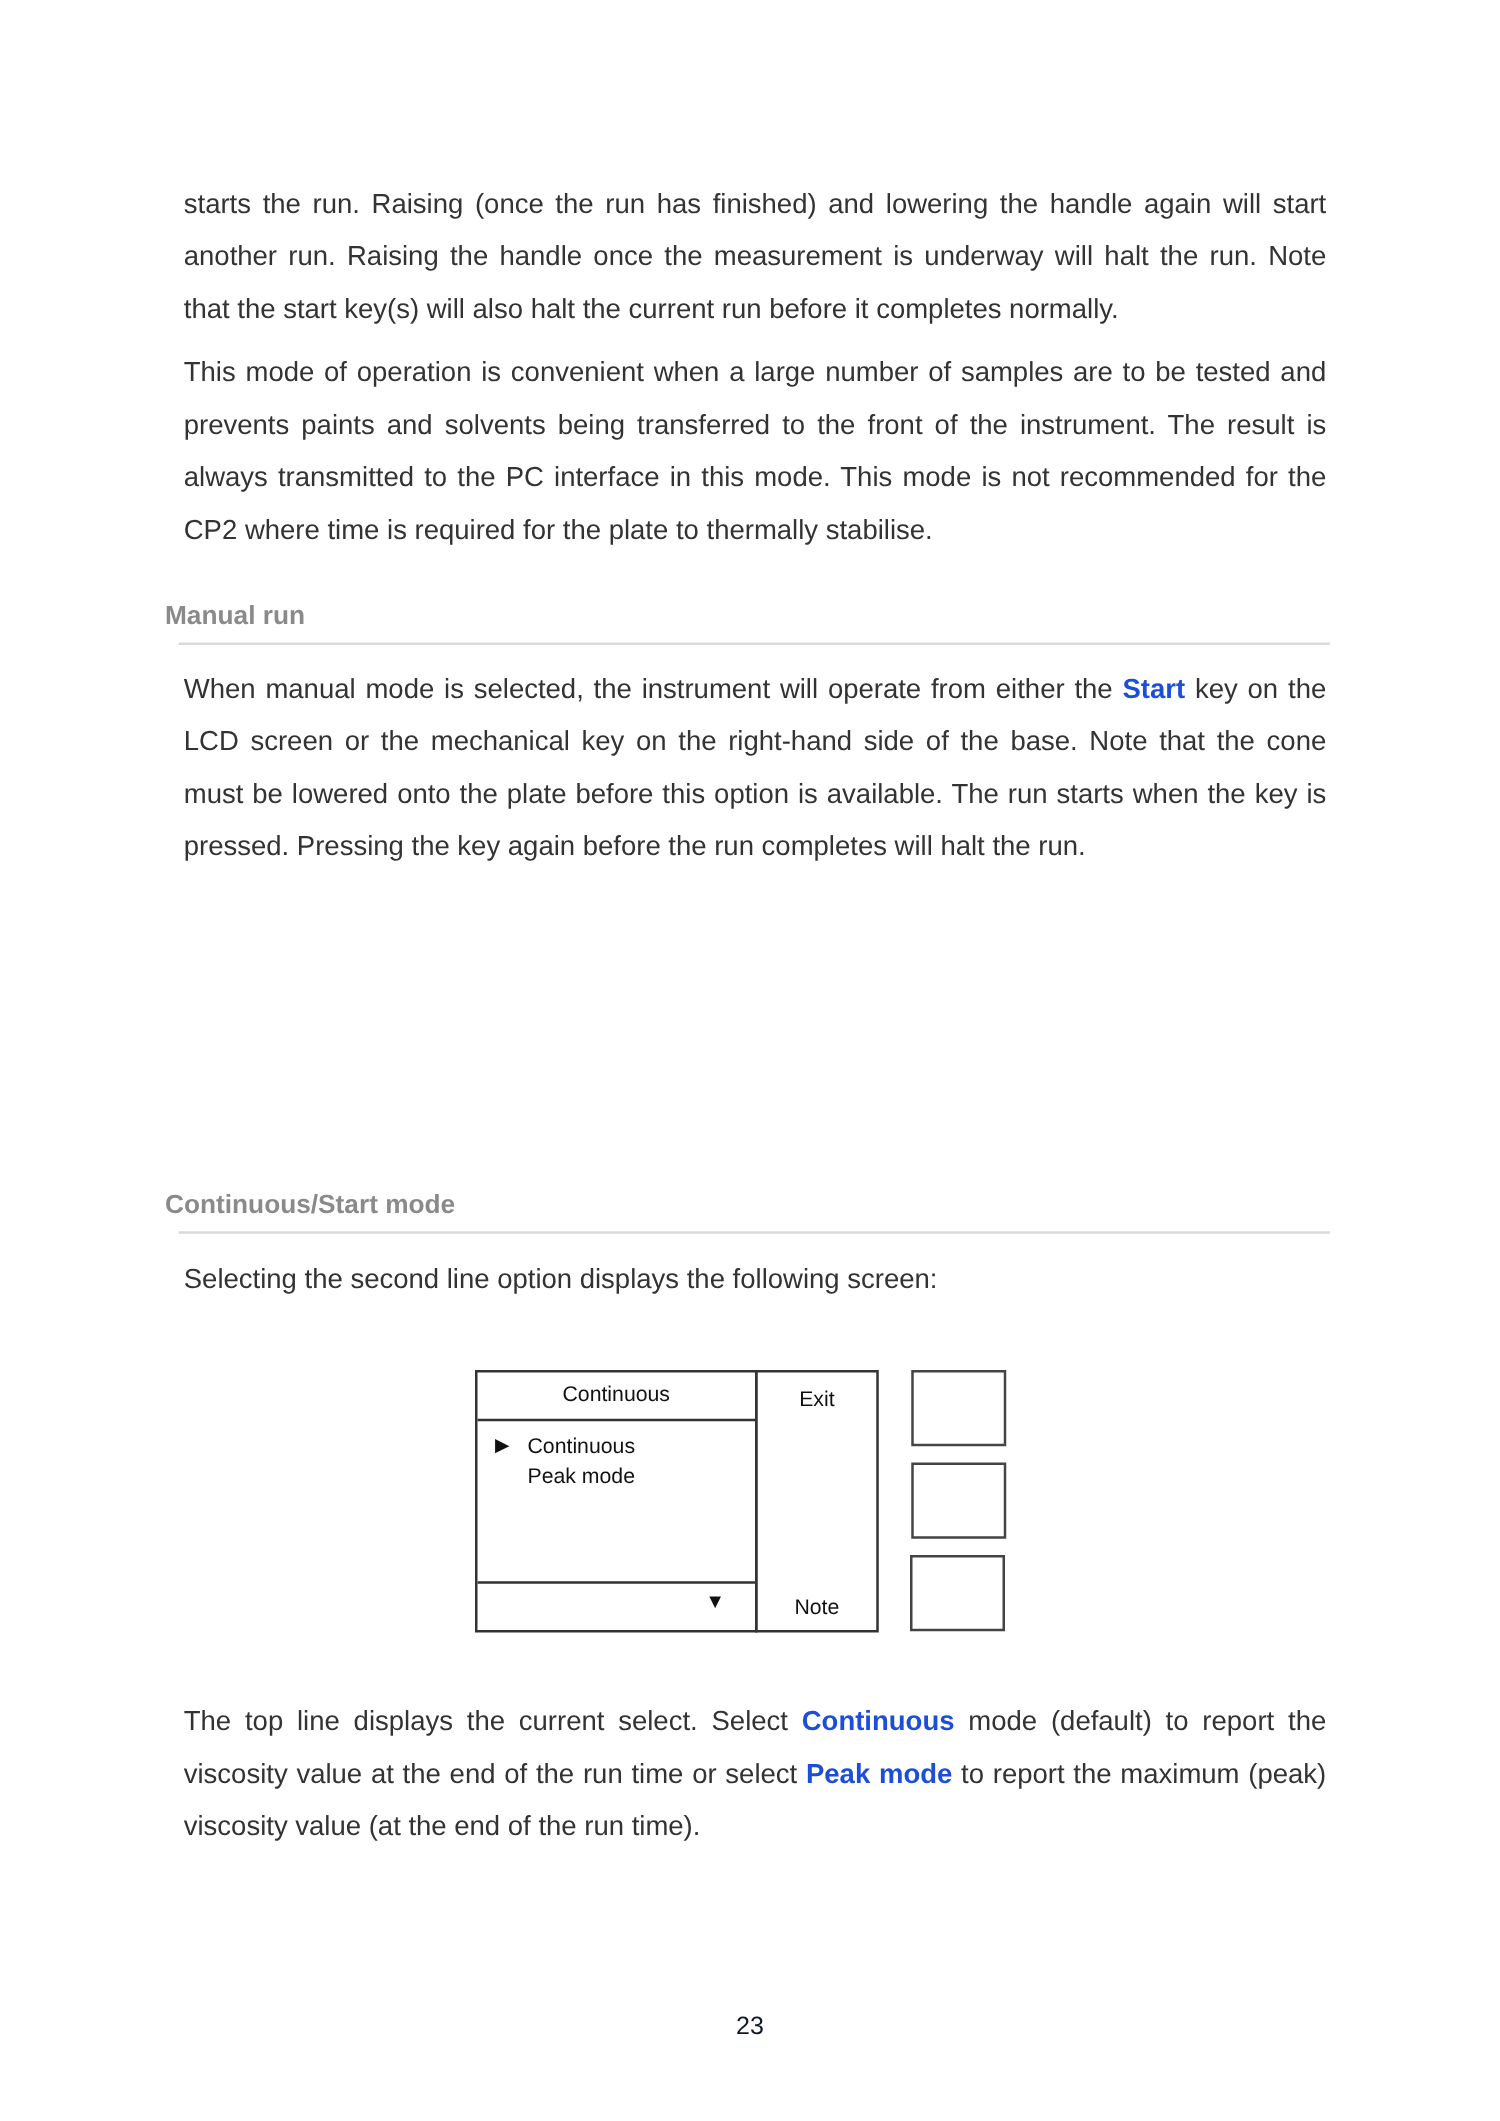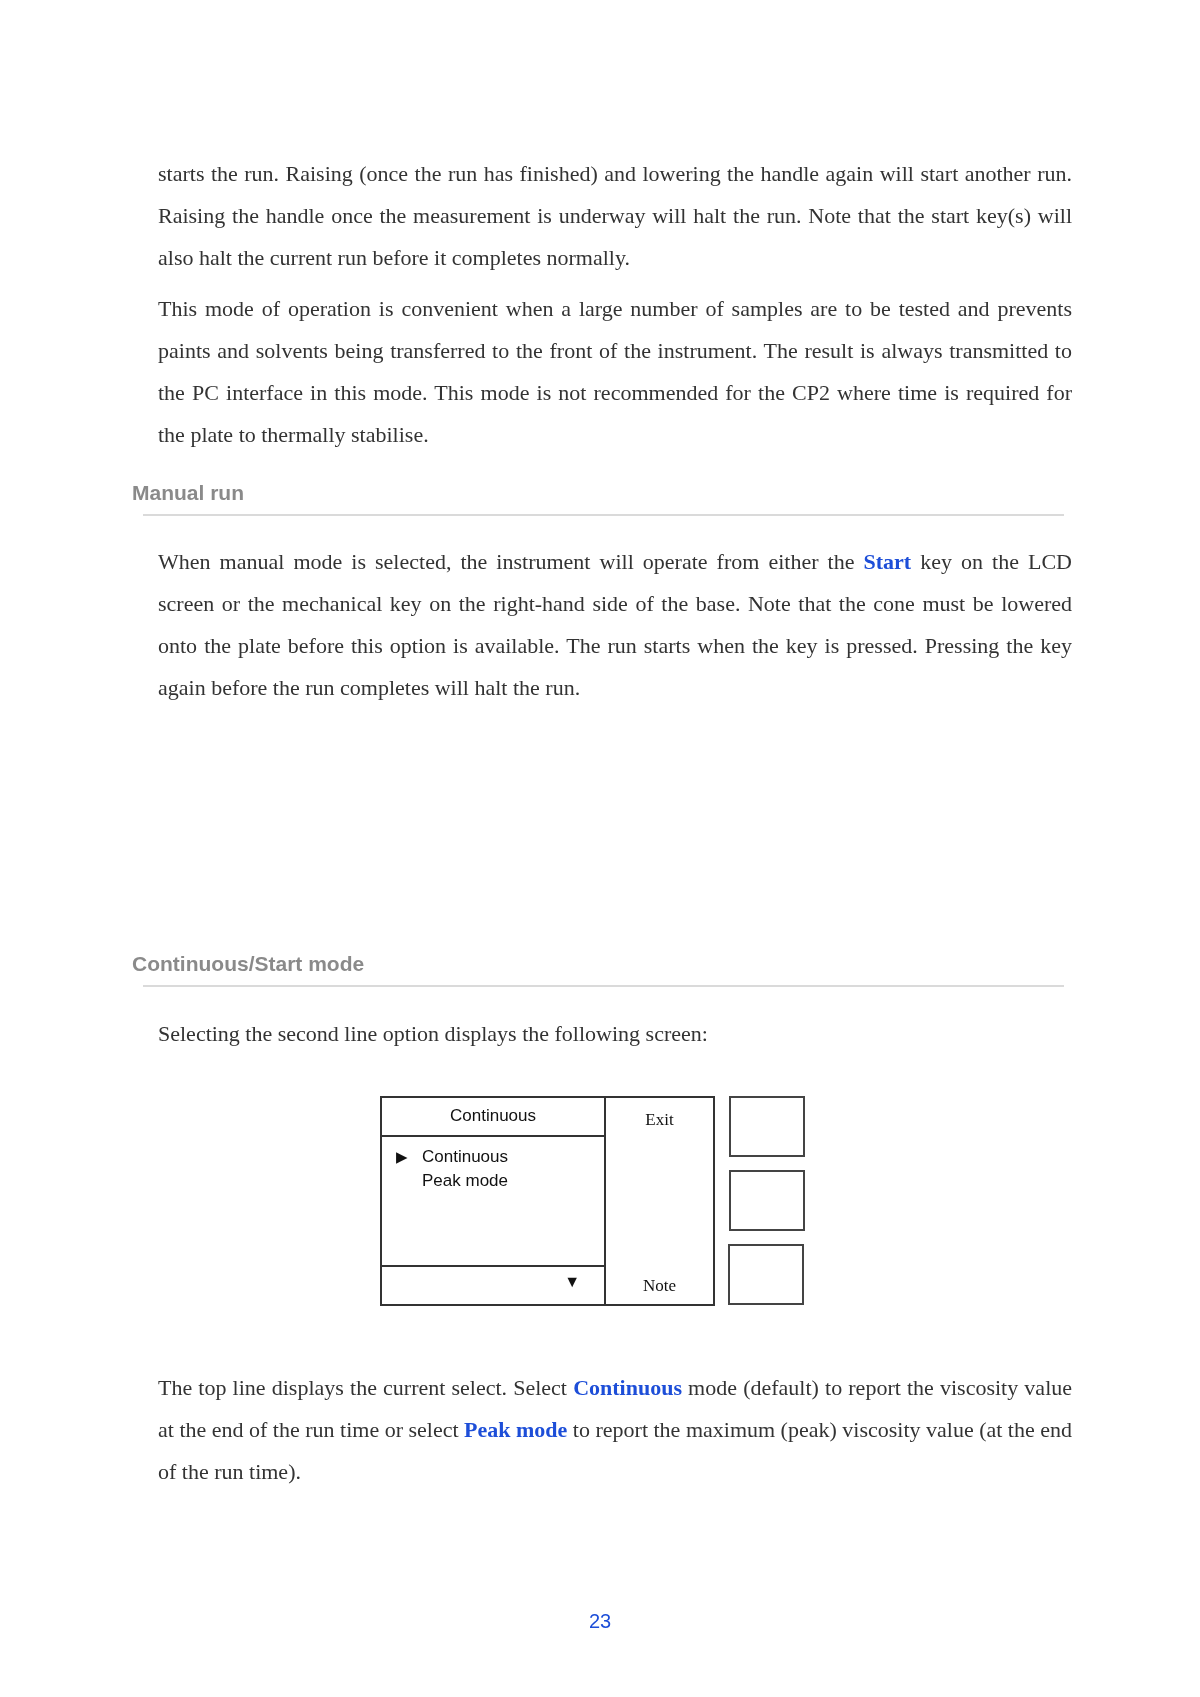--- a/index.html
+++ b/index.html
@@ -1,34 +1,34 @@
 <!DOCTYPE html>
 <html><head>
 <meta charset="utf-8">
 <style>
   html, body { margin:0; padding:0; background:#ffffff; }
   body { width:1200px; height:1697px; position:relative; overflow:hidden;
          font-family:"Liberation Sans", sans-serif; color:#333333; }
   .para { position:absolute; left:146px; width:914px; font-size:22px; line-height:42px;
-          text-align:justify; margin:12px;font-family:Liberation Serif, serif; }
+          text-align:justify; margin:1px; }
   .para b { color:#1d4ed8; }
   .heading { position:absolute; left:132px; font-size:21px; color:#8a8a8a; margin:0; }
   .rule { position:absolute; left:143px; width:921px; height:0; border-top:2px solid #dadada; }
   .lcd { position:absolute; border:2px solid #333; box-sizing:border-box; background:#fff;
          font-size:17px; color:#111; }
   .lcd-title { position:absolute; left:0; right:0; top:0; height:37px; border-bottom:2px solid #333;
                text-align:center; line-height:35px; }
   .lcd-item { position:absolute; left:40px; font-size:17px; line-height:24px; }
   .lcd-pointer { position:absolute; left:14px; font-size:15px; line-height:24px; }
   .lcd-footer { position:absolute; left:0; right:0; bottom:0; height:37px; border-top:2px solid #333; }
   .lcd-down { position:absolute; right:24px; top:6px; font-size:16px; }
   .softpanel { position:absolute; border:2px solid #333; box-sizing:border-box; font-size:17px; color:#111; }
   .softlabel { position:absolute; left:0; right:0; text-align:center; }
   .keybox { position:absolute; border:2px solid #444; box-sizing:border-box; width:76px; height:61px; }
-  .pagenum { position:absolute; top:1610px; left:0; width:1200px; text-align:center; font-size:20px; color:#1d4ed8; }
+  .pagenum { position:absolute; top:1610px; left:0; width:1200px; text-align:center; font-size:20px; color:#0f172a; }
 </style>
 </head>
 <body>
 
 <p class="para" style="top:141px;">starts the run. Raising (once the run has finished) and lowering the handle again will start another run. Raising the handle once the measurement is underway will halt the run. Note that the start key(s) will also halt the current run before it completes normally.</p>
 
 <p class="para" style="top:276px;">This mode of operation is convenient when a large number of samples are to be tested and prevents paints and solvents being transferred to the front of the instrument. The result is always transmitted to the PC interface in this mode. This mode is not recommended for the CP2 where time is required for the plate to thermally stabilise.</p>
 
 <h3 class="heading" style="top:481px;">Manual run</h3>
 <div class="rule" style="top:514px;"></div>
@@ -42,21 +42,21 @@
 
 <div class="lcd" style="left:380px; top:1096px; width:226px; height:210px;">
   <div class="lcd-title">Continuous</div>
   <span class="lcd-pointer" style="top:47px;">▶</span>
   <span class="lcd-item" style="top:47px;">Continuous</span>
   <span class="lcd-item" style="top:71px;">Peak mode</span>
   <div class="lcd-footer">
     <span class="lcd-down">▼</span>
   </div>
 </div>
-<div class="softpanel" style="left:604px; top:1096px; width:111px; height:210px;font-family:Liberation Serif, serif;">
+<div class="softpanel" style="left:604px; top:1096px; width:99px; height:210px;">
   <span class="softlabel" style="top:12px;">Exit</span>
   <span class="softlabel" style="bottom:8px;">Note</span>
 </div>
 <div class="keybox" style="left:729px; top:1096px;"></div>
 <div class="keybox" style="left:729px; top:1170px;"></div>
 <div class="keybox" style="left:728px; top:1244px;"></div>
 
 <p class="para" style="top:1355px;"><span>The top line displays the current select. Select </span><b>Continuous</b><span> mode (default) to report the viscosity value at the end of the run time or select </span><b>Peak mode</b><span> to report the maximum (peak) viscosity value (at the end of the run time).</span></p>
 
 <div class="pagenum">23</div>

